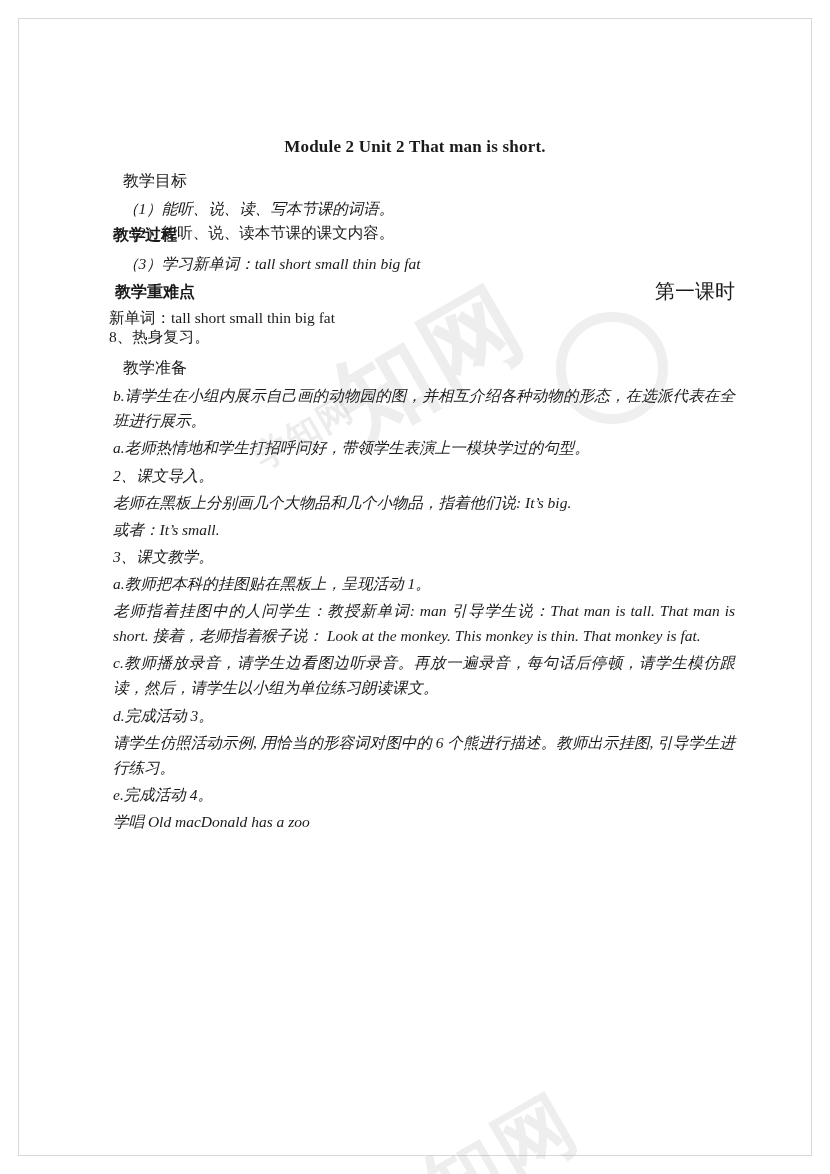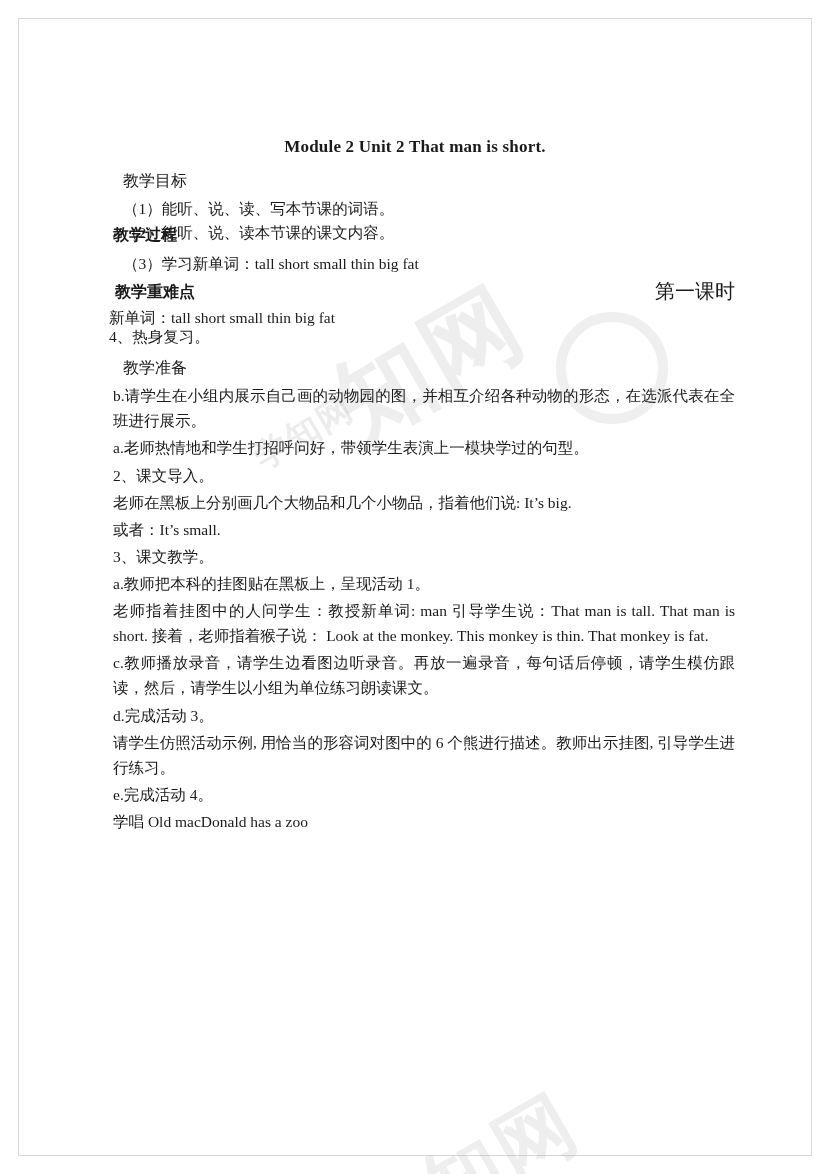--- a/index.html
+++ b/index.html
@@ -46,20 +46,21 @@
     font-weight: normal;
     font-size: 16px;
     margin: 10px 0 4px 0;
     padding-left: 28px;
   }
   .para {
     font-size: 15.5px;
     line-height: 1.62;
     margin: 2px 0;
     text-align: justify;
+    font-style: italic;
   }
   .para.indent {
     text-indent: 0;
     padding-left: 28px;
   }
   .para.indent2 {
     padding-left: 18px;
   }
   
   .overlap-wrap {
@@ -179,21 +180,21 @@
 
     <div class="para indent">（3）学习新单词：tall short small thin big fat</div>
 
     <div class="row-overlap">
       <div class="r-center">第一课时</div>
       <div class="r-left">教学重难点</div>
     </div>
 
     <div class="stack">
       <div class="s1">新单词：tall short small thin big fat</div>
-      <div class="s2">4、热身复习。</div>
+      <div class="s2">8、热身复习。</div>
     </div>
 
     <div class="heading">教学准备</div>
 
 
     <div class="para indent2">b.请学生在小组内展示自己画的动物园的图，并相互介绍各种动物的形态，在选派代表在全班进行展示。</div>
 
     <div class="para indent2">a.老师热情地和学生打招呼问好，带领学生表演上一模块学过的句型。</div>
 
     <div class="para indent2">2、课文导入。</div>

